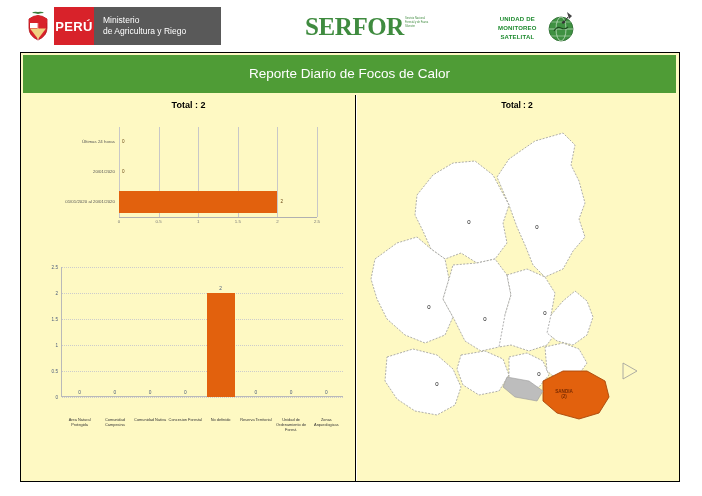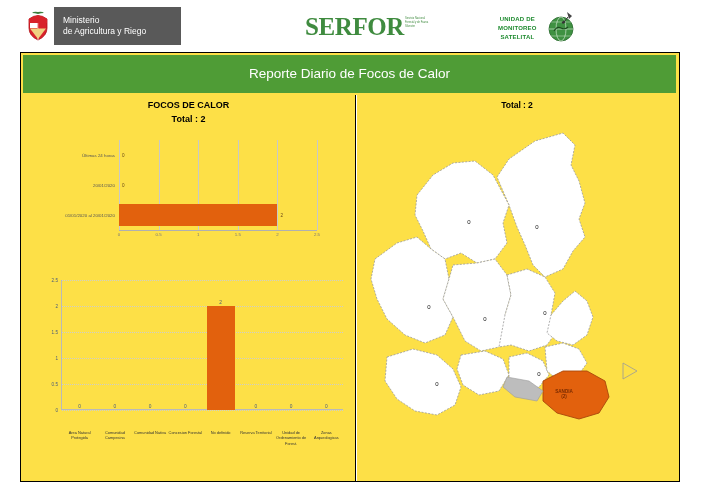--- a/index.html
+++ b/index.html
@@ -98,21 +98,21 @@
     margin-left: 7px;
   }
 
   
   #frame {
     position: absolute;
     left: 20px; top: 52px;
     width: 660px; height: 430px;
     border: 1.5px solid #000000;
     box-sizing: border-box;
-    background: #fde047;
+    background: #fef9c3;
   }
   #title-banner {
     position: absolute;
     left: 2px; top: 2px;
     width: 653px; height: 38px;
     background: #4f9c36;
     color: #ffffff;
     display: flex;
     flex-direction: column;
     align-items: center;
@@ -314,20 +314,21 @@
       <svg class="shield-svg" width="22" height="30" viewBox="0 0 22 30">
         <path d="M2 8 Q11 1 20 8 L20 17 Q20 25 11 29 Q2 25 2 17 Z" fill="#d8222a" stroke="#b01018" stroke-width="0.8"></path>
         <path d="M11 8 L11 29" stroke="#ffffff" stroke-width="0.7"></path>
         <path d="M2 8 Q11 1 20 8 L20 12 L2 12 Z" fill="#d8222a"></path>
         <rect x="3" y="12" width="7.5" height="5" fill="#ffffff"></rect>
         <rect x="11.5" y="12" width="7.5" height="5" fill="#d8222a"></rect>
         <path d="M3 17.5 L19 17.5 L11 28 Z" fill="#f0d080"></path>
         <path d="M11 1 q-4 -1 -6 1 q3 0 6 1 q3 -1 6 -1 q-2 -2 -6 -1 z" fill="#3b7d3b"></path>
       </svg>
     </div>
+    <div id="peru-box">PERÚ</div>
     <div id="minag-box">
       <div>Ministerio</div>
       <div>de Agricultura y Riego</div>
     </div>
   </div>
 
   <div id="logo-serfor">
     <div id="serfor-word">SERFOR</div>
     <div id="serfor-sub">Servicio Nacional Forestal y de Fauna Silvestre</div>
   </div>
@@ -359,21 +360,20 @@
 
   <div id="title-banner">
     <div>Reporte Diario de Focos de Calor</div>
   </div>
 
   <div id="divider"></div>
 
   <div id="left-panel">
 
     <div id="chart1-title">
-      <div>FOCOS DE CALOR</div>
       <div>Total : 2</div>
     </div>
 
     <div id="chart1-area">
       <div class="c1-plot" id="c1-plot">
           <div class="c1-gridline" style="left: 0px;"></div>
           <div class="c1-gridline" style="left: 39.6px;"></div>
           <div class="c1-gridline" style="left: 79.2px;"></div>
           <div class="c1-gridline" style="left: 118.8px;"></div>
           <div class="c1-gridline" style="left: 158.4px;"></div>

